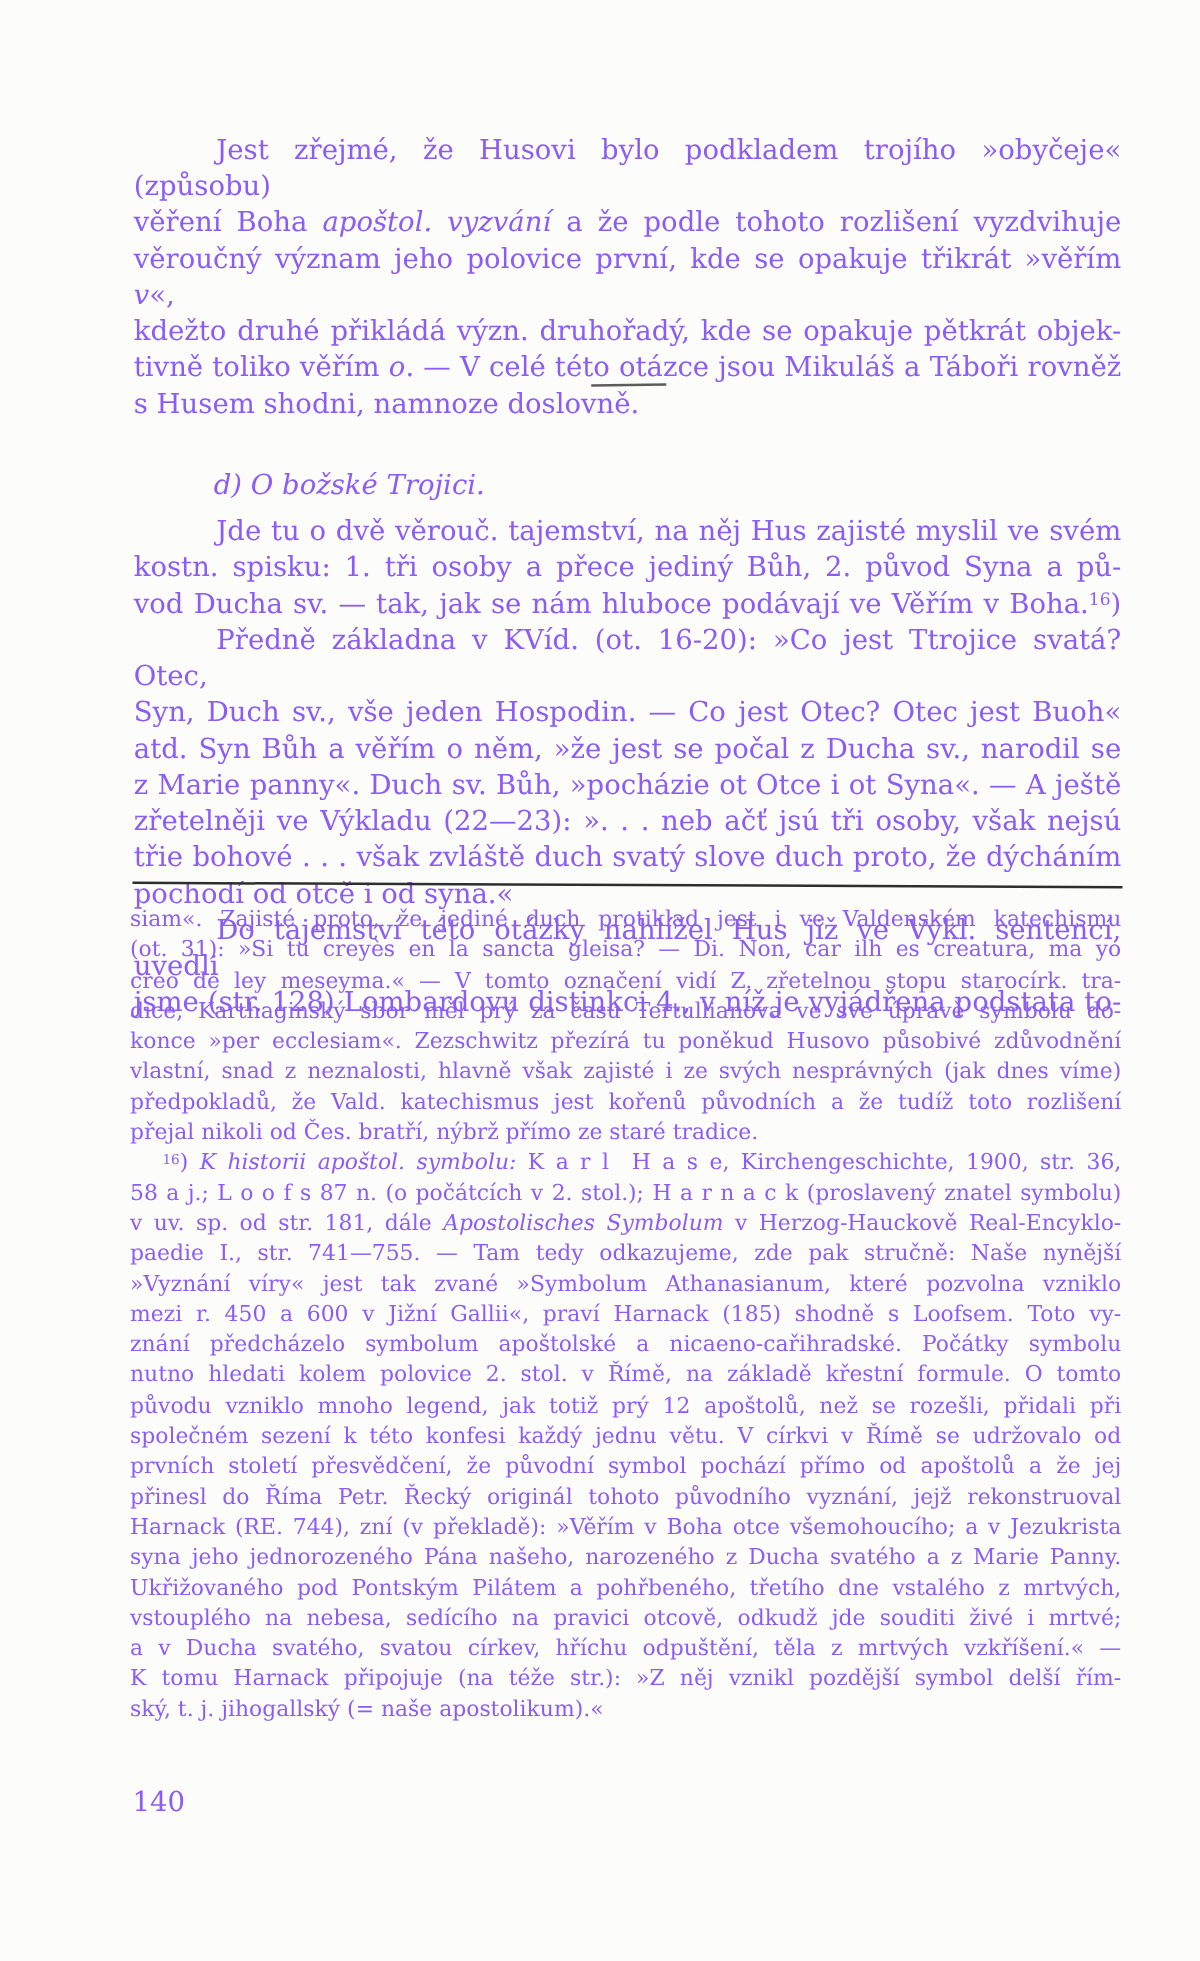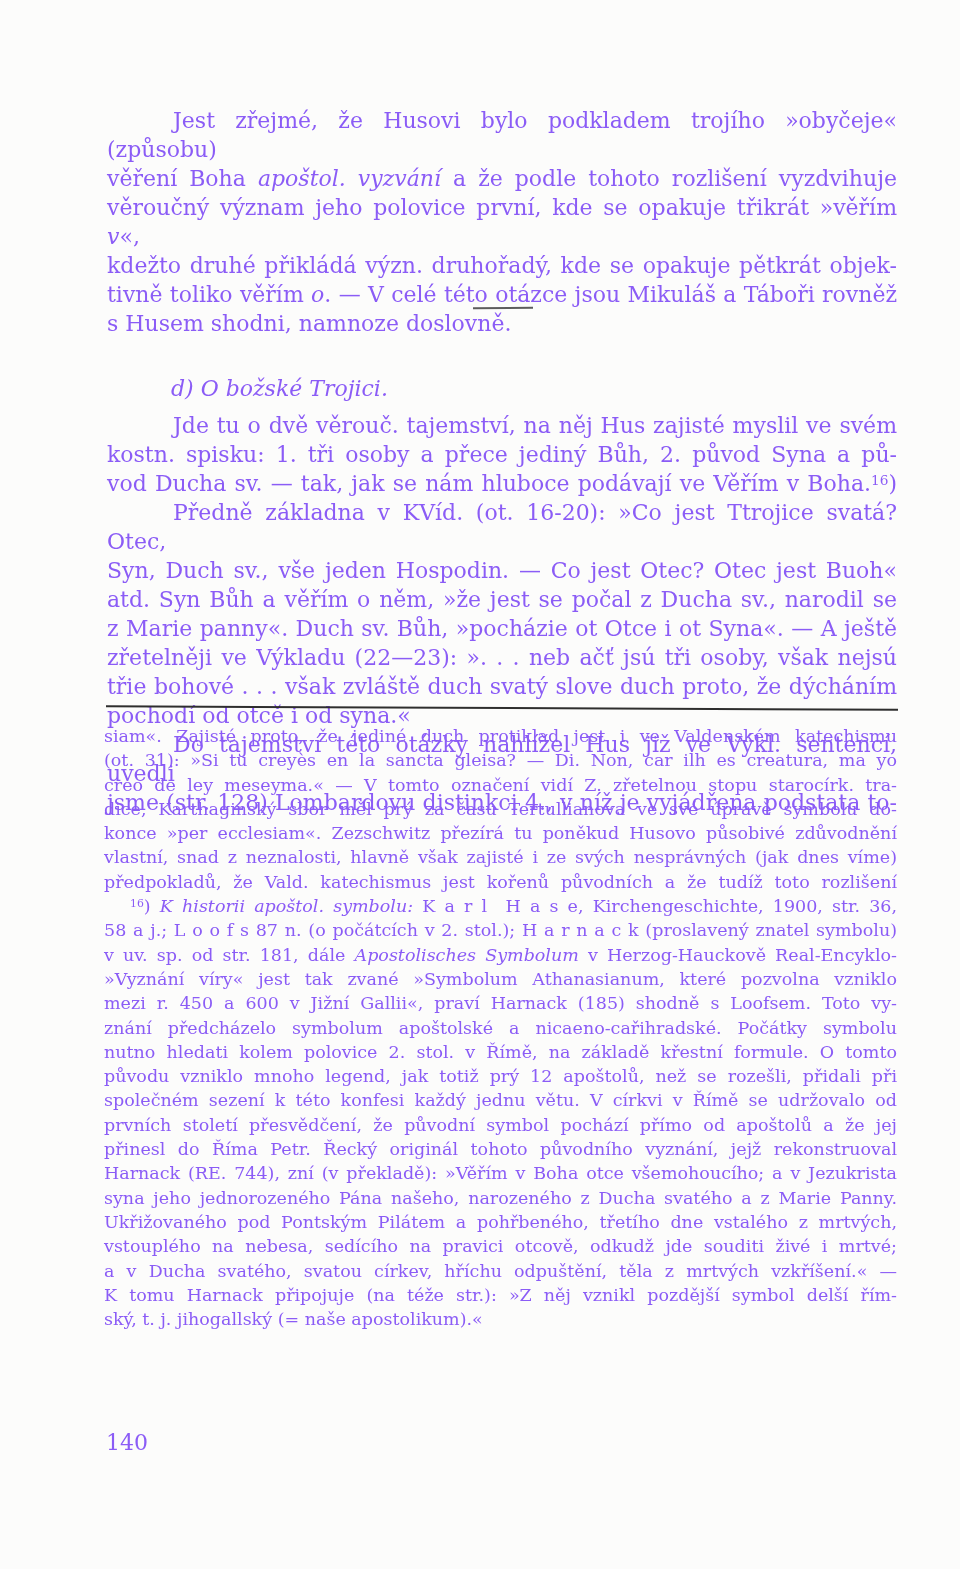--- a/index.html
+++ b/index.html
@@ -95,25 +95,27 @@
 
   <div id="footnote-text">
       <div class="para">
         <div class="line">siam«. Zajisté proto, že jediné duch protiklad jest i ve Valdenském katechismu</div>
         <div class="line">(ot. 31): »Si tu creyès en la sancta gleisa? — Di. Non, car ilh es creatura, ma yo</div>
         <div class="line">creo de ley meseyma.« — V tomto označení vidí Z. zřetelnou stopu starocírk. tra-</div>
         <div class="line">dice, Karthaginský sbor měl prý za času Tertullianova ve své úpravě symbolu do-</div>
         <div class="line">konce »per ecclesiam«. Zezschwitz přezírá tu poněkud Husovo působivé zdůvodnění</div>
         <div class="line">vlastní, snad z neznalosti, hlavně však zajisté i ze svých nesprávných (jak dnes víme)</div>
         <div class="line">předpokladů, že Vald. katechismus jest kořenů původních a že tudíž toto rozlišení</div>
+        <div class="line endline">přejal nikoli od Čes. bratří, nýbrž přímo ze staré tradice.</div>
       </div>
       <div class="para">
         <div class="line indent"><sup>16</sup>) <i>K historii apoštol. symbolu:</i> K a r l&nbsp;&nbsp;H a s e, Kirchengeschichte, 1900, str. 36,</div>
         <div class="line">58 a j.; L o o f s 87 n. (o počátcích v 2. stol.); H a r n a c k (proslavený znatel symbolu)</div>
         <div class="line">v uv. sp. od str. 181, dále <i>Apostolisches Symbolum</i> v Herzog-Hauckově Real-Encyklo-</div>
+        <div class="line">paedie I., str. 741—755. — Tam tedy odkazujeme, zde pak stručně: Naše nynější</div>
         <div class="line">»Vyznání víry« jest tak zvané »Symbolum Athanasianum, které pozvolna vzniklo</div>
         <div class="line">mezi r. 450 a 600 v Jižní Gallii«, praví Harnack (185) shodně s Loofsem. Toto vy-</div>
         <div class="line">znání předcházelo symbolum apoštolské a nicaeno-cařihradské. Počátky symbolu</div>
         <div class="line">nutno hledati kolem polovice 2. stol. v Římě, na základě křestní formule. O tomto</div>
         <div class="line">původu vzniklo mnoho legend, jak totiž prý 12 apoštolů, než se rozešli, přidali při</div>
         <div class="line">společném sezení k této konfesi každý jednu větu. V církvi v Římě se udržovalo od</div>
         <div class="line">prvních století přesvědčení, že původní symbol pochází přímo od apoštolů a že jej</div>
         <div class="line">přinesl do Říma Petr. Řecký originál tohoto původního vyznání, jejž rekonstruoval</div>
         <div class="line">Harnack (RE. 744), zní (v překladě): »Věřím v Boha otce všemohoucího; a v Jezukrista</div>
         <div class="line">syna jeho jednorozeného Pána našeho, narozeného z Ducha svatého a z Marie Panny.</div>

